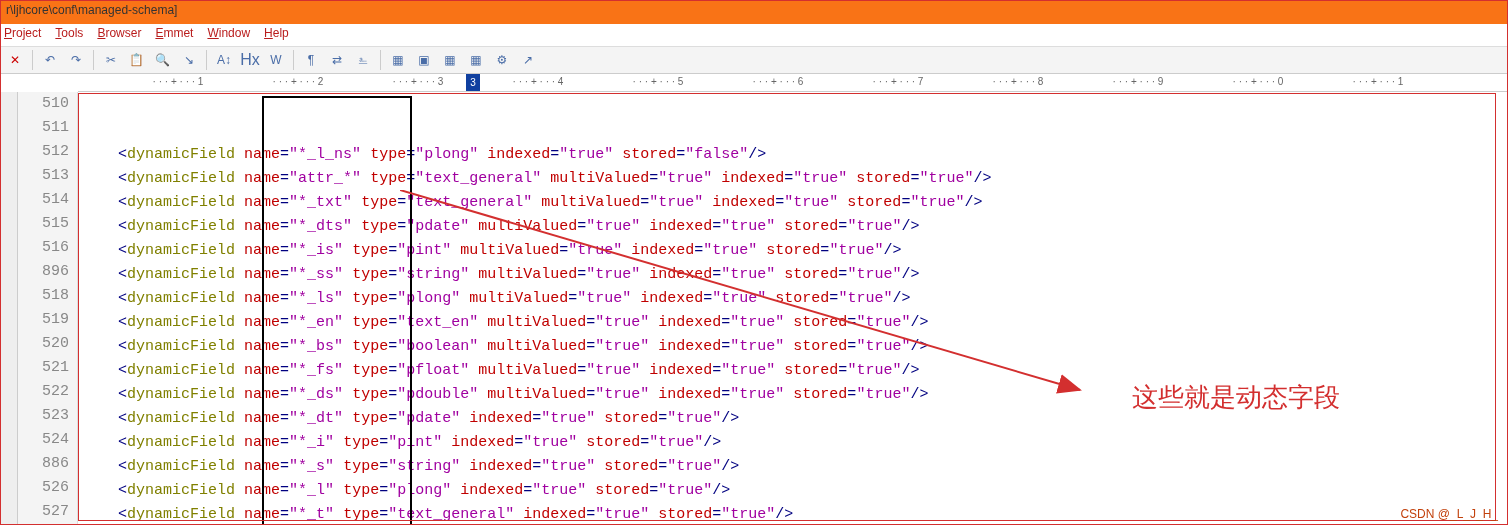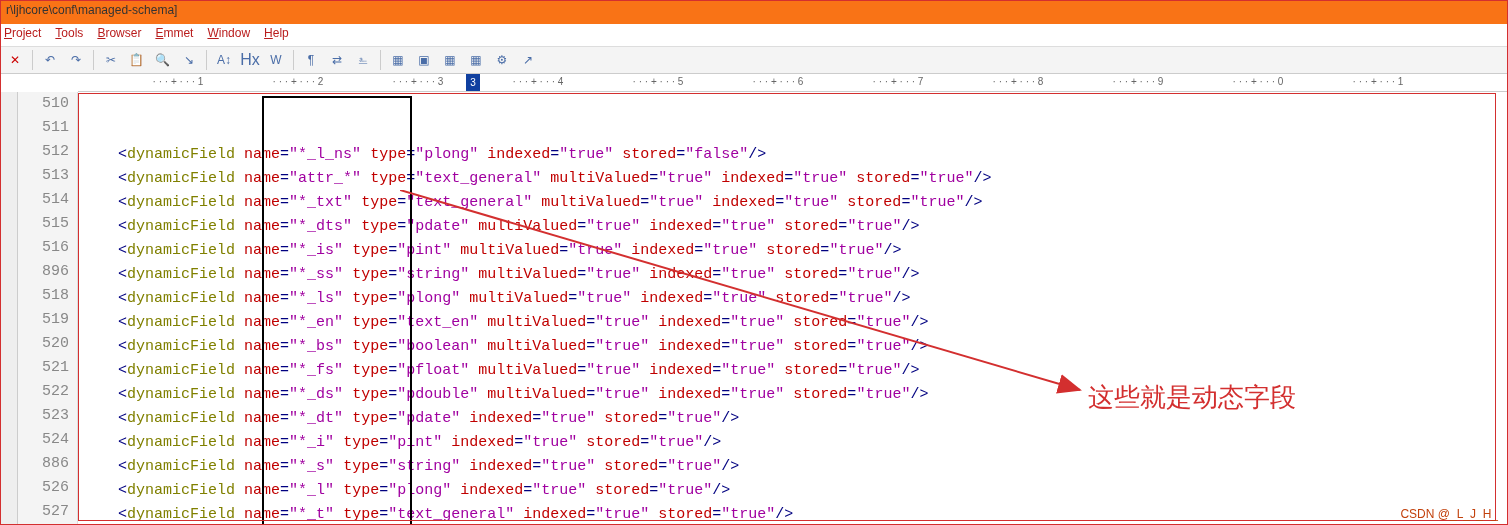--- a/index.html
+++ b/index.html
@@ -124,21 +124,21 @@
     border: 1px solid #d32f2f;
     top: 93px;
     left: 78px;
     right: 12px;
     bottom: 4px;
     pointer-events: none;
   }
   .annotation {
     position: absolute;
     top: 380px;
-    left: 1088px;
+    left: 1132px;
     color: #d32f2f;
     font-size: 26px;
     font-family: Liberation Sans, sans-serif;
     text-align: right;
   }
   .arrow-svg {
     position: absolute;
     top: 190px;
     left: 400px;
     pointer-events: none;

